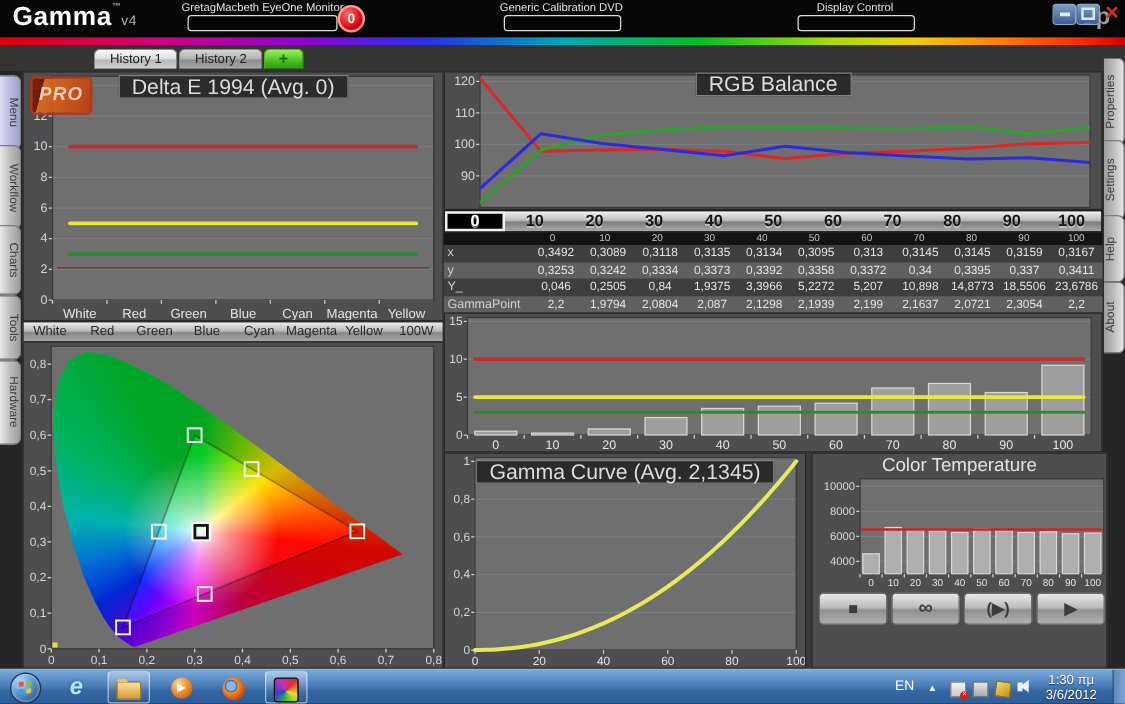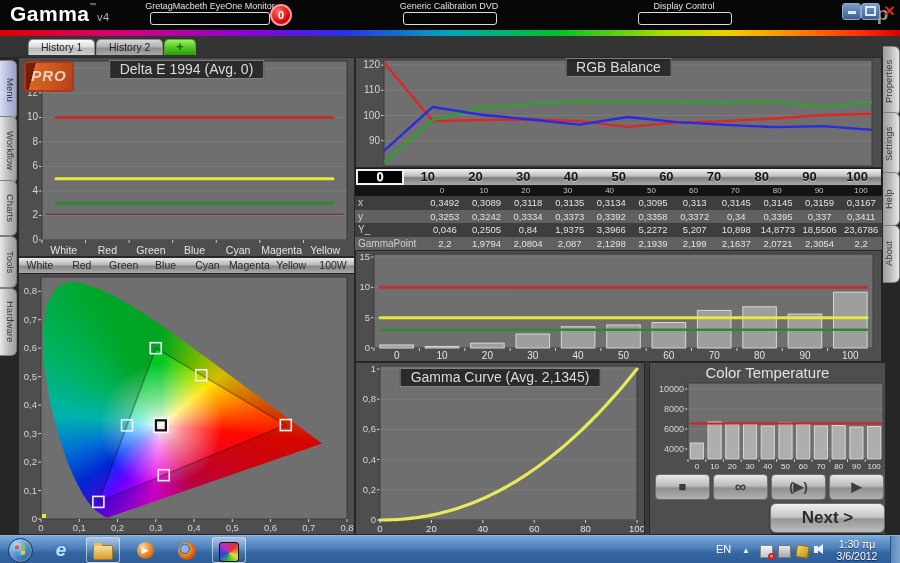--- a/index.html
+++ b/index.html
@@ -20,38 +20,38 @@
   .winbtn .maxbox{display:inline-block;width:7px;height:6px;border:2px solid #dce8f6;margin-top:2px;}
   .winbtn .minbar{display:inline-block;width:8px;height:3px;background:#dce8f6;margin-top:6px;}
 
   
   #rainbow{left:0;top:30px;width:900px;height:6px;
     background:linear-gradient(90deg,#e00000 0%,#d4007e 14%,#9000d8 27%,#2a30e8 38%,#00a8b8 50%,#00c028 62%,#aadc00 74%,#f0d000 81%,#ff8800 88%,#ff2a00 96%,#d80000 100%);}
 
   
   #tabrow{left:0;top:36px;width:900px;height:21px;background:#343434;border-bottom:1px solid #1e1e1e;}
   .htab{position:absolute;top:3px;height:15px;border:1px solid #8a8a8a;border-bottom:none;border-radius:5px 5px 0 0;
-    background:linear-gradient(#d8d8d8,#b2b2b2 45%,#8e8e8e 55%,#a8a8a8);font-size:10.5px;color:#222;text-align:left;line-height:15px;padding:0 12px;}
+    background:linear-gradient(#d8d8d8,#b2b2b2 45%,#8e8e8e 55%,#a8a8a8);font-size:10.5px;color:#222;text-align:left;line-height:15px;padding:0 12px;margin-left:47px;}
   .htab.active{background:linear-gradient(#fbfbfb,#dedede 45%,#b8b8b8 55%,#cfcfcf);}
   #tab-add{background:linear-gradient(#9cf05c,#46c01e 60%,#2e9a10);color:#156a06;font-weight:bold;font-size:13px;line-height:14px;padding:0 11px;border-color:#57a82e;}
 
   
   .vtab{position:absolute;width:16px;border:1px solid #7e7e7e;background:linear-gradient(90deg,#e8e8e8,#bdbdbd 50%,#9d9d9d);
     color:#3a3a3a;font-size:9.5px;text-align:center;writing-mode:vertical-rl;padding:5px 0;}
   .vtab.left{left:0;border-radius:0 6px 6px 0;border-left:none;}
   .vtab.right{right:0;border-radius:6px 0 0 6px;border-right:none;transform:rotate(180deg);}
   .vtab.sel{background:linear-gradient(90deg,#dadcf2,#b8bcdf 50%,#9aa0c8);}
   #left-rail{left:0;top:57px;width:18px;height:478px;background:#262626;}
   #right-rail{right:0;top:57px;width:18px;height:478px;background:#262626;}
 
   
   .panel{background:#4e4e4e;border:1px solid #272727;box-sizing:border-box;}
   .chart-host{position:absolute;left:0;top:0;right:0;bottom:0;}
   .chart-title{position:absolute;left:50%;transform:translateX(-50%);background:rgba(28,28,28,0.82);border:1px solid #808080;
-    color:#dcdcdc;font-size:14px;padding:0 10px;line-height:17px;white-space:nowrap;z-index:5;}
+    color:#dcdcdc;font-size:17px;padding:0 10px;line-height:17px;white-space:nowrap;z-index:5;}
   #ct-title{position:absolute;left:0;right:0;top:1px;text-align:center;color:#e2e2e2;font-size:15px;z-index:5;}
   #pro-mark{left:24px;top:61px;width:46px;height:27px;border-radius:4px;border:2px solid #b03818;
     background:linear-gradient(105deg,#7a1808 18%,#e06a1e 19%,#c03c10);opacity:.92;color:rgba(255,235,220,.88);
     font-weight:bold;font-style:italic;font-size:15px;text-align:center;line-height:25px;z-index:6;letter-spacing:1px;}
 
   
   #grad-header{display:flex;background:linear-gradient(#f4f4f4,#bcbcbc 45%,#7e7e7e 55%,#a8a8a8);border:1px solid #1c1c1c;box-sizing:border-box;}
   .gh-cell{flex:1;text-align:center;font-size:13px;font-weight:bold;color:#161616;line-height:16px;text-shadow:0 1px 0 rgba(255,255,255,.45);}
   .gh-cell.sel{flex:0 0 44px;background:#000;border:2px solid #f2f2f2;color:#fff;line-height:12px;margin:0;}
   #sub-header{display:flex;background:#141414;}
@@ -532,21 +532,20 @@
           <text x="224.13636363636363" y="106" text-anchor="middle" fill="#e2e2e2" font-size="8">100</text>
         </svg>
       </div>
     <div style="position:absolute;left:5px;top:111px;width:228px;height:24px;">
       <div class="transport-btn" style="left:0;width:53px;"><span>■</span></div>
       <div class="transport-btn" style="left:58px;width:53px;font-size:16px;"><span>∞</span></div>
       <div class="transport-btn" style="left:116px;width:53px;"><span>(▶)</span></div>
       <div class="transport-btn" style="left:174px;width:53px;"><span>▶</span></div>
     </div>
     <div style="position:absolute;left:3px;top:140px;width:232px;height:30px;">
-      <div class="nav-btn" style="left:117px;width:113px;">Next &gt;</div>
     </div>
   </div>
 
   <div class="abs" id="taskbar">
     <div id="start-orb">
         <div class="flag">
           <i class="f1"></i>
           <i class="f2"></i>
           <i class="f3"></i>
           <i class="f4"></i>

